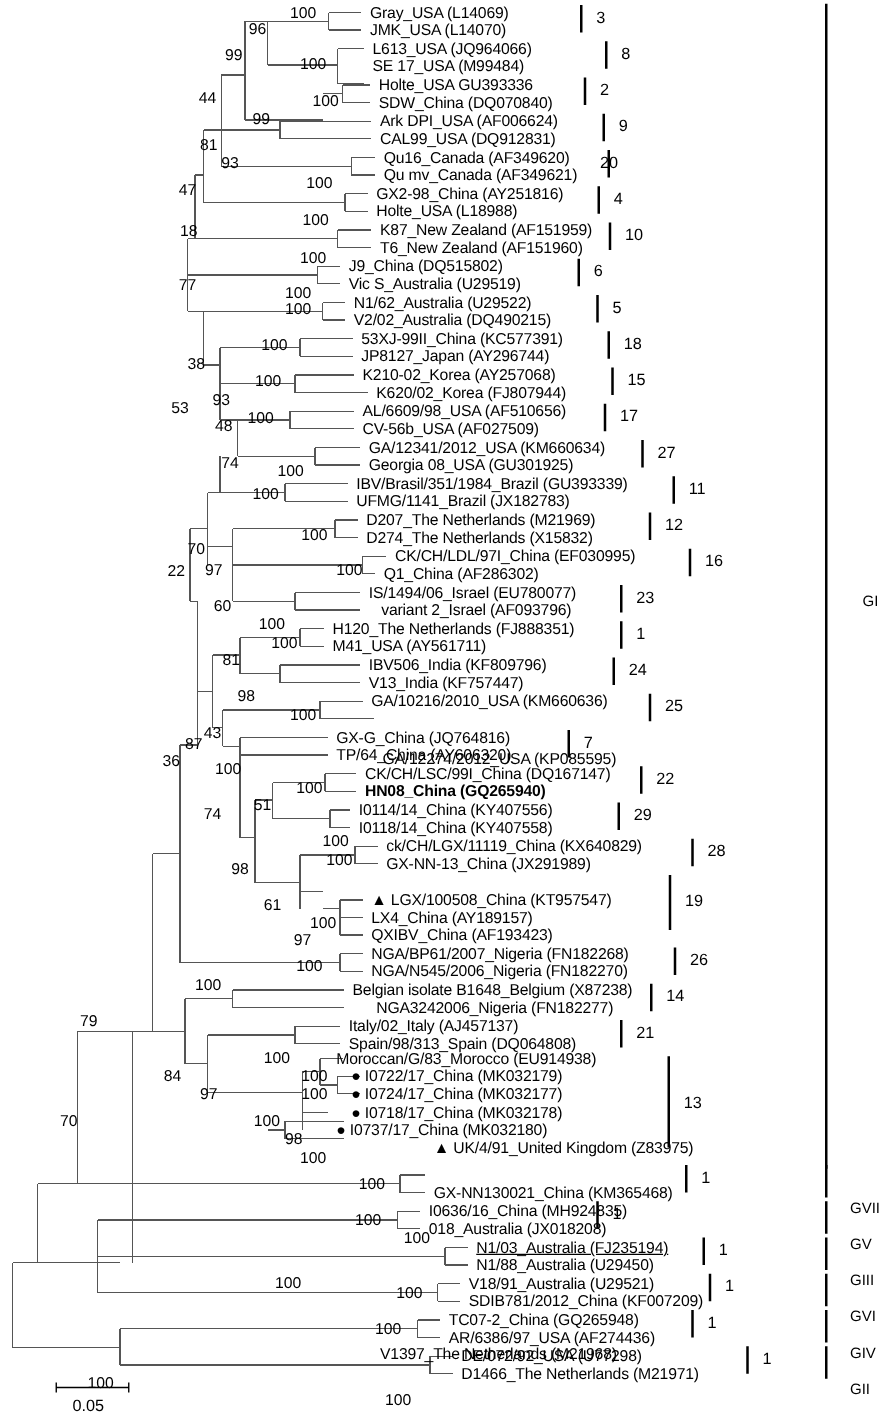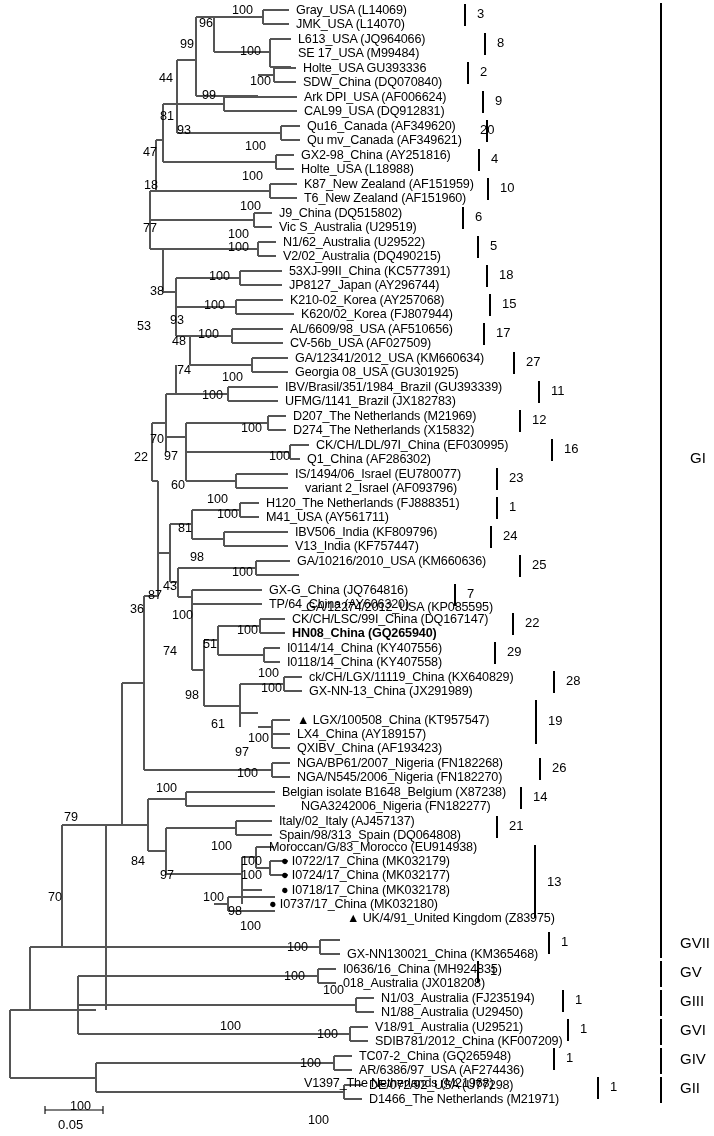--- a/index.html
+++ b/index.html
@@ -4,21 +4,21 @@
 <style>
   html,body{margin:0;padding:0;background:#fff;}
   body{width:714px;height:1136px;position:relative;
        font-family:"Liberation Sans", sans-serif;color:#000;
        -webkit-font-smoothing:antialiased;overflow:hidden;}
   #tree{position:absolute;left:0;top:0;width:714px;height:1136px;}
   .lbl{position:absolute;font-size:12.6px;line-height:12.6px;white-space:nowrap;color:#000;}
   .taxon{letter-spacing:-0.15px;}
   .boot{position:absolute;font-size:12.6px;line-height:12.6px;white-space:nowrap;color:#000;}
   .cnum{position:absolute;font-size:13px;line-height:13px;white-space:nowrap;color:#000;}
-  .gnum{position:absolute;font-size:15px;line-height:11.5px;white-space:nowrap;color:#000;}
+  .gnum{position:absolute;font-size:12px;line-height:11.5px;white-space:nowrap;color:#000;margin-top:24px;}
   .cbar{position:absolute;width:2px;background:#000;}
   .gbar{position:absolute;width:2px;background:#000;}
   .scale-lbl{position:absolute;font-size:13px;white-space:nowrap;}
 </style>
 </head>
 <body>
 
 <svg id="tree" viewBox="0 0 714 1136" xmlns="http://www.w3.org/2000/svg">
   <g stroke="#555" stroke-width="1.1" fill="none" shape-rendering="crispEdges">
 
@@ -277,21 +277,21 @@
     <div class="lbl taxon" style="left: 279px; top: 829px;">Spain/98/313_Spain (DQ064808)</div>
     <div class="lbl taxon" style="left: 281px; top: 855px;">● I0722/17_China (MK032179)</div>
     <div class="lbl taxon" style="left: 281px; top: 869px;">● I0724/17_China (MK032177)</div>
     <div class="lbl taxon" style="left: 281px; top: 884px;">● I0718/17_China (MK032178)</div>
     <div class="lbl taxon" style="left: 269px; top: 841px;">Moroccan/G/83_Morocco (EU914938)</div>
     <div class="lbl taxon" style="left: 269px; top: 898px;">● I0737/17_China (MK032180)</div>
     <div class="lbl taxon" style="left: 347px; top: 912px;">▲ UK/4/91_United Kingdom (Z83975)</div>
     <div class="lbl taxon" style="left: 347px; top: 948px;">GX-NN130021_China (KM365468)</div>
     <div class="lbl taxon" style="left: 343px; top: 963px;">I0636/16_China (MH924835)</div>
     <div class="lbl taxon" style="left: 343px; top: 977px;">018_Australia (JX018208)</div>
-    <div class="lbl taxon" style="left: 381px; top: 992px;">N1/03_Australia (FJ235194)</div>
+    <div class="lbl taxon" style="left: 381px; top: 992px; text-decoration: underline;">N1/03_Australia (FJ235194)</div>
     <div class="lbl taxon" style="left: 381px; top: 1006px;">N1/88_Australia (U29450)</div>
     <div class="lbl taxon" style="left: 375px; top: 1021px;">V18/91_Australia (U29521)</div>
     <div class="lbl taxon" style="left: 375px; top: 1035px;">SDIB781/2012_China (KF007209)</div>
     <div class="lbl taxon" style="left: 359px; top: 1050px;">TC07-2_China (GQ265948)</div>
     <div class="lbl taxon" style="left: 359px; top: 1064px;">AR/6386/97_USA (AF274436)</div>
     <div class="lbl taxon" style="left: 369px; top: 1079px;">DE/072/92_USA (U77298)</div>
     <div class="lbl taxon" style="left: 369px; top: 1093px;">D1466_The Netherlands (M21971)</div>
     <div class="lbl taxon" style="left: 304px; top: 1077px;">V1397_The Netherlands (M21968)</div>
   </div>
 <div id="boot-layer">

